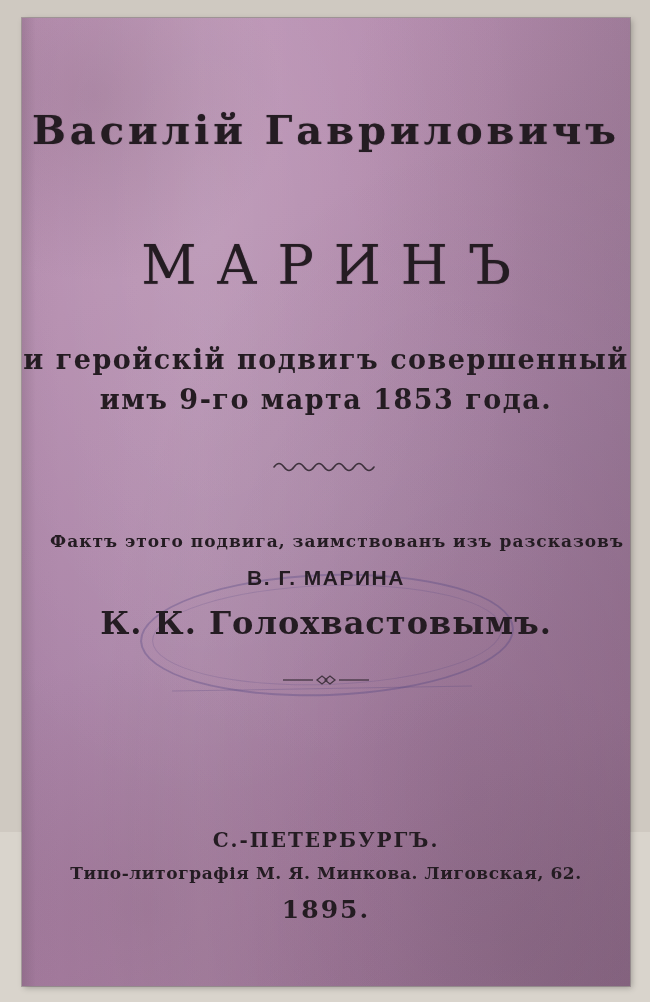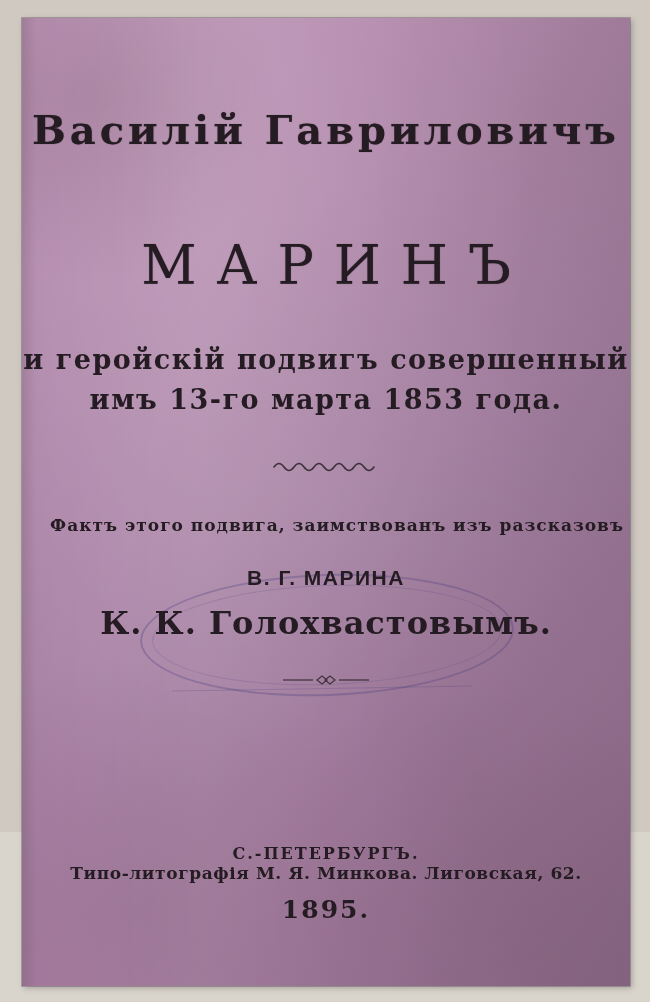--- a/index.html
+++ b/index.html
@@ -119,21 +119,21 @@
     opacity: 0.85;
   }
   .ornament-2 {
     top: 655px;
     opacity: 0.8;
   }
 
   .line-credit1 {
     position: absolute;
     left: 0; right: 0;
-    top: 497px;
+    top: 513px;
     font-size: 17px;
     font-weight: 700;
     letter-spacing: 1px;
     font-family: "DejaVu Serif", "Liberation Serif", serif;
     margin-left: 22px;
   }
   .line-credit2 {
     position: absolute;
     left: 0; right: 0;
     top: 548px;
@@ -149,25 +149,24 @@
     font-size: 32px;
     font-weight: 700;
     letter-spacing: 1px;
     font-family: "DejaVu Serif", "Liberation Serif", serif;
   }
 
   .line-city {
     position: absolute;
     left: 0; right: 0;
     top: 810px;
-    font-size: 16px;
+    font-size: 20px;
     font-weight: 700;
     letter-spacing: 2px;
     font-family: "DejaVu Serif", "Liberation Serif", serif;
-    margin-top: 16px;
   }
   .line-printer {
     position: absolute;
     left: 0; right: 0;
     top: 845px;
     font-size: 17px;
     font-weight: 700;
     letter-spacing: 0.6px;
     font-family: "DejaVu Serif", "Liberation Serif", serif;
   }
@@ -217,21 +216,21 @@
 
 <div id="page">
 
   <div id="cover">
 
     <div class="ink line-author">Василій Гавриловичъ</div>
 
     <div class="ink line-surname">МАРИНЪ</div>
 
     <div class="ink line-sub1">и геройскій подвигъ совершенный</div>
-    <div class="ink line-sub2">имъ 13-го марта 1853 года.</div>
+    <div class="ink line-sub2">имъ 9-го марта 1853 года.</div>
 
     <div class="ornament">
       <svg width="110" height="16" viewBox="0 0 110 16">
         <path d="M3 9 Q8 2 13 9 T23 9 T33 9 T43 9 T53 9 T63 9 T73 9 T83 9 T93 9 T103 9" fill="none" stroke="#2b222a" stroke-width="1.6" stroke-linecap="round"></path>
       </svg>
     </div>
 
     <div class="stamp"></div>
     <div class="stamp-line"></div>
 

